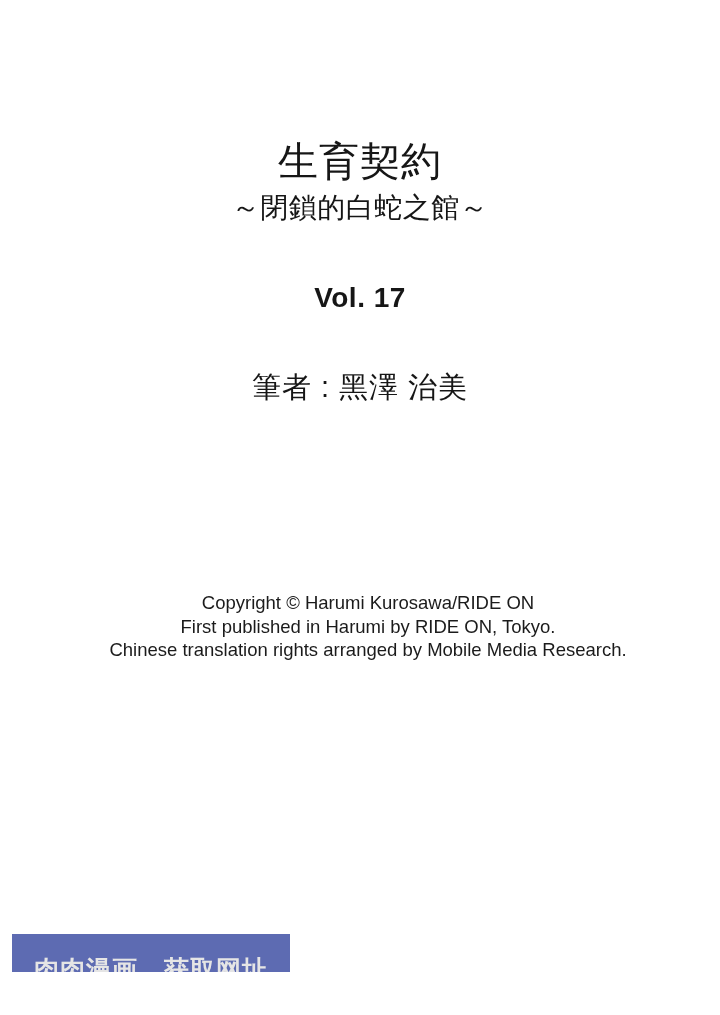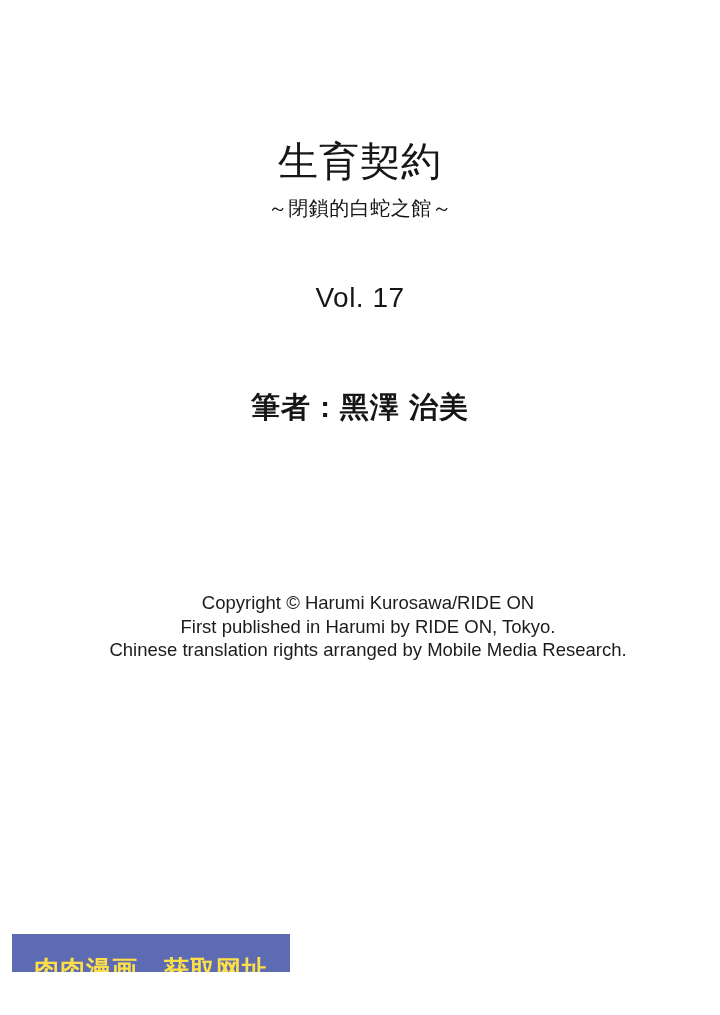--- a/index.html
+++ b/index.html
@@ -26,38 +26,38 @@
   }
   .title {
     top: 138px;
     font-size: 40px;
     line-height: 46px;
     font-weight: 500;
     letter-spacing: 1px;
   }
   .subtitle {
     top: 192px;
-    font-size: 20px;
+    font-size: 28px;
     line-height: 32px;
     font-weight: 500;
     letter-spacing: 0.5px;
   }
   .volume {
     top: 282px;
     font-size: 28px;
     line-height: 32px;
-    font-weight: 400;
+    font-weight: 700;
     letter-spacing: 0.5px;
     text-align: center;
   }
   .author {
-    top: 390px;
+    top: 370px;
     font-size: 29px;
     line-height: 35px;
-    font-weight: 700;
+    font-weight: 400;
     letter-spacing: 1px;
   }
   .copyright {
     position: absolute;
     top: 591px;
     left: 0;
     width: 720px;
     text-align: center;
     font-size: 18.5px;
     line-height: 23.5px;
@@ -73,21 +73,21 @@
     left: 12px;
     top: 934px;
     width: 278px;
     height: 71px;
     background: #5d6bb2;
     display: flex;
     flex-direction: column;
     align-items: center;
     justify-content: center;
     text-align: center;
-    color: #fde047;
+    color: #e5e5e5;
   }
   .watermark-line1 {
     font-size: 25px;
     line-height: 29px;
     font-weight: 700;
     letter-spacing: 1px;
     font-family: "Liberation Sans", "DejaVu Sans", sans-serif;
     white-space: pre;
   }
   .watermark-line2 {

